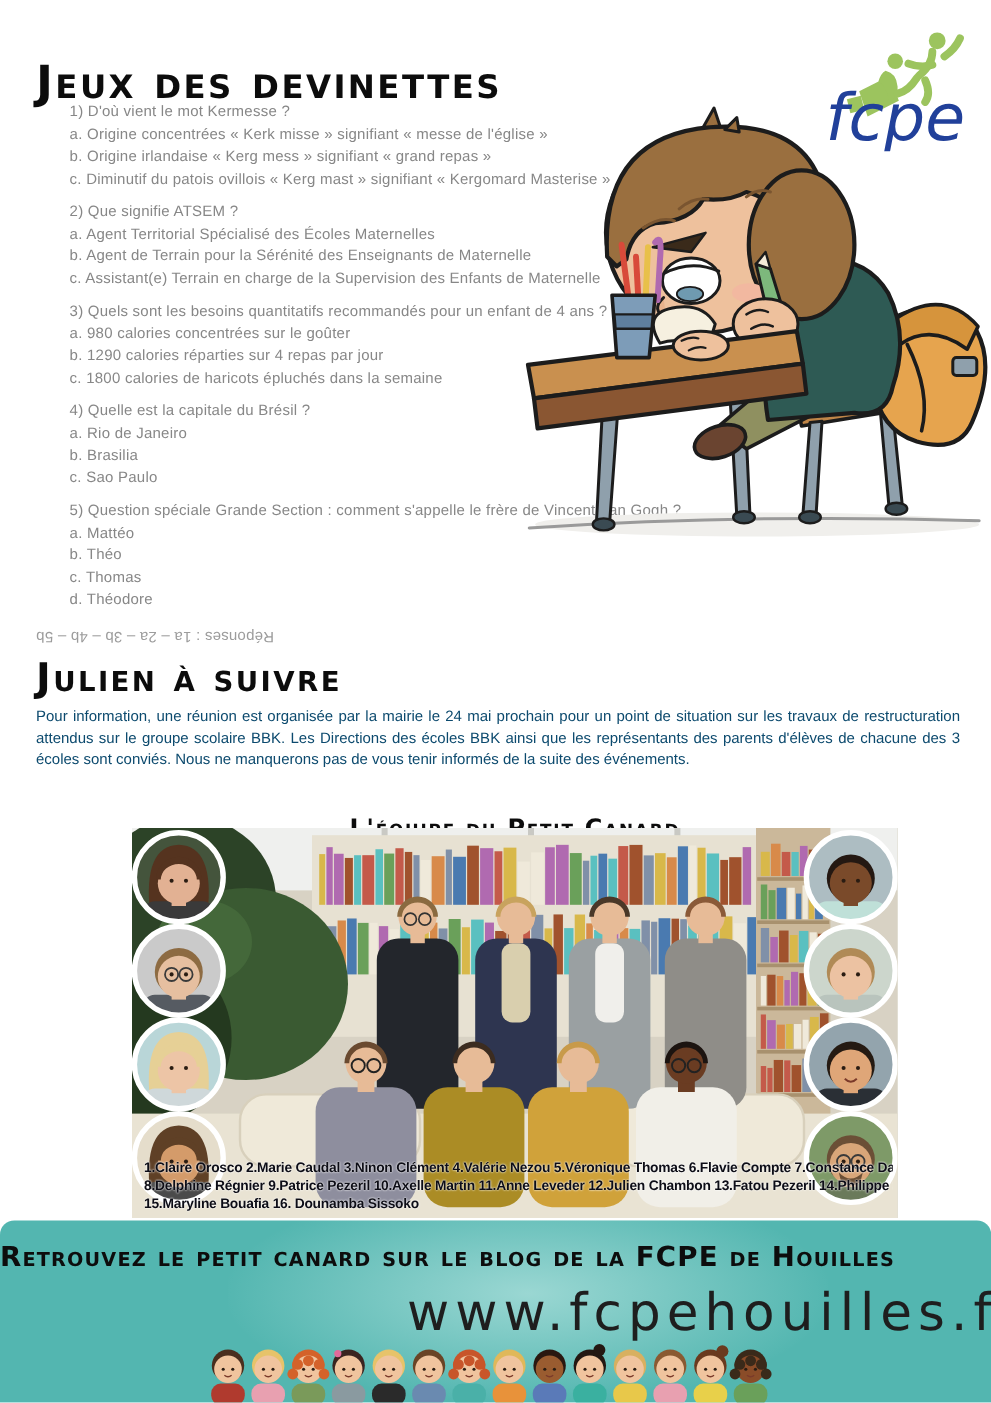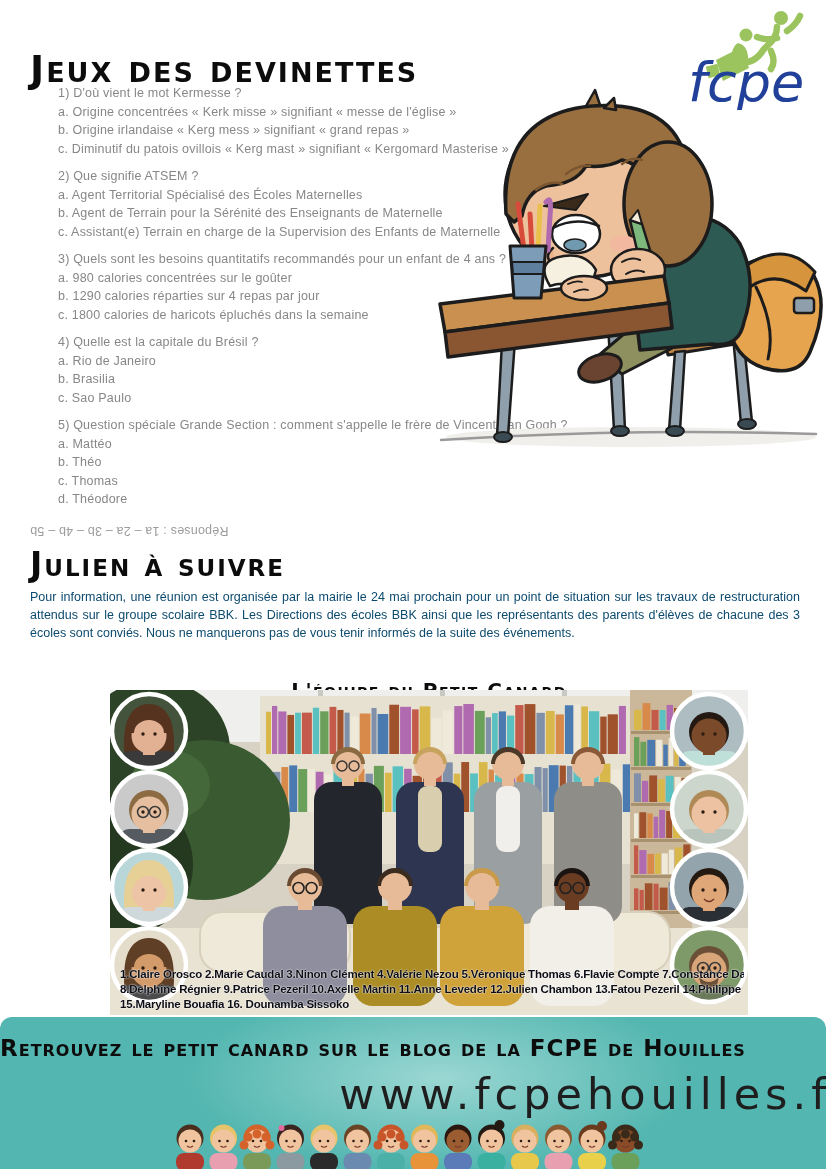--- a/index.html
+++ b/index.html
@@ -16,21 +16,21 @@
 
   
   .quiz{position:absolute;left:30px;top:84px;width:560px;font-size:12.5px;line-height:18.5px;
         color:#878787;letter-spacing:.2px;}
   .question-block{margin-bottom:9px;margin-left:28px;}
   .q-line,.o-line{white-space:nowrap;}
   .answers-upside{display:inline-block;transform:rotate(180deg);color:#9c9c9c;
                   font-size:12.5px;margin-top:3px;}
 
   
-  .logo{position:absolute;top:8px;right:12px;width:128px;height:102px;}
+  .logo{position:absolute;top:24px;right:12px;width:128px;height:102px;}
 
   
   .illustration{position:absolute;left:426px;top:72px;width:400px;height:392px;}
 
   
   .affaire{position:absolute;left:30px;top:548px;width:770px;}
   .affaire-body{font-size:12.5px;line-height:18px;color:#0c4a6e;text-align:justify;margin:0;}
 
   
   .photo{position:absolute;left:110px;top:690px;width:638px;height:325px;background:#d8d2c4;}

